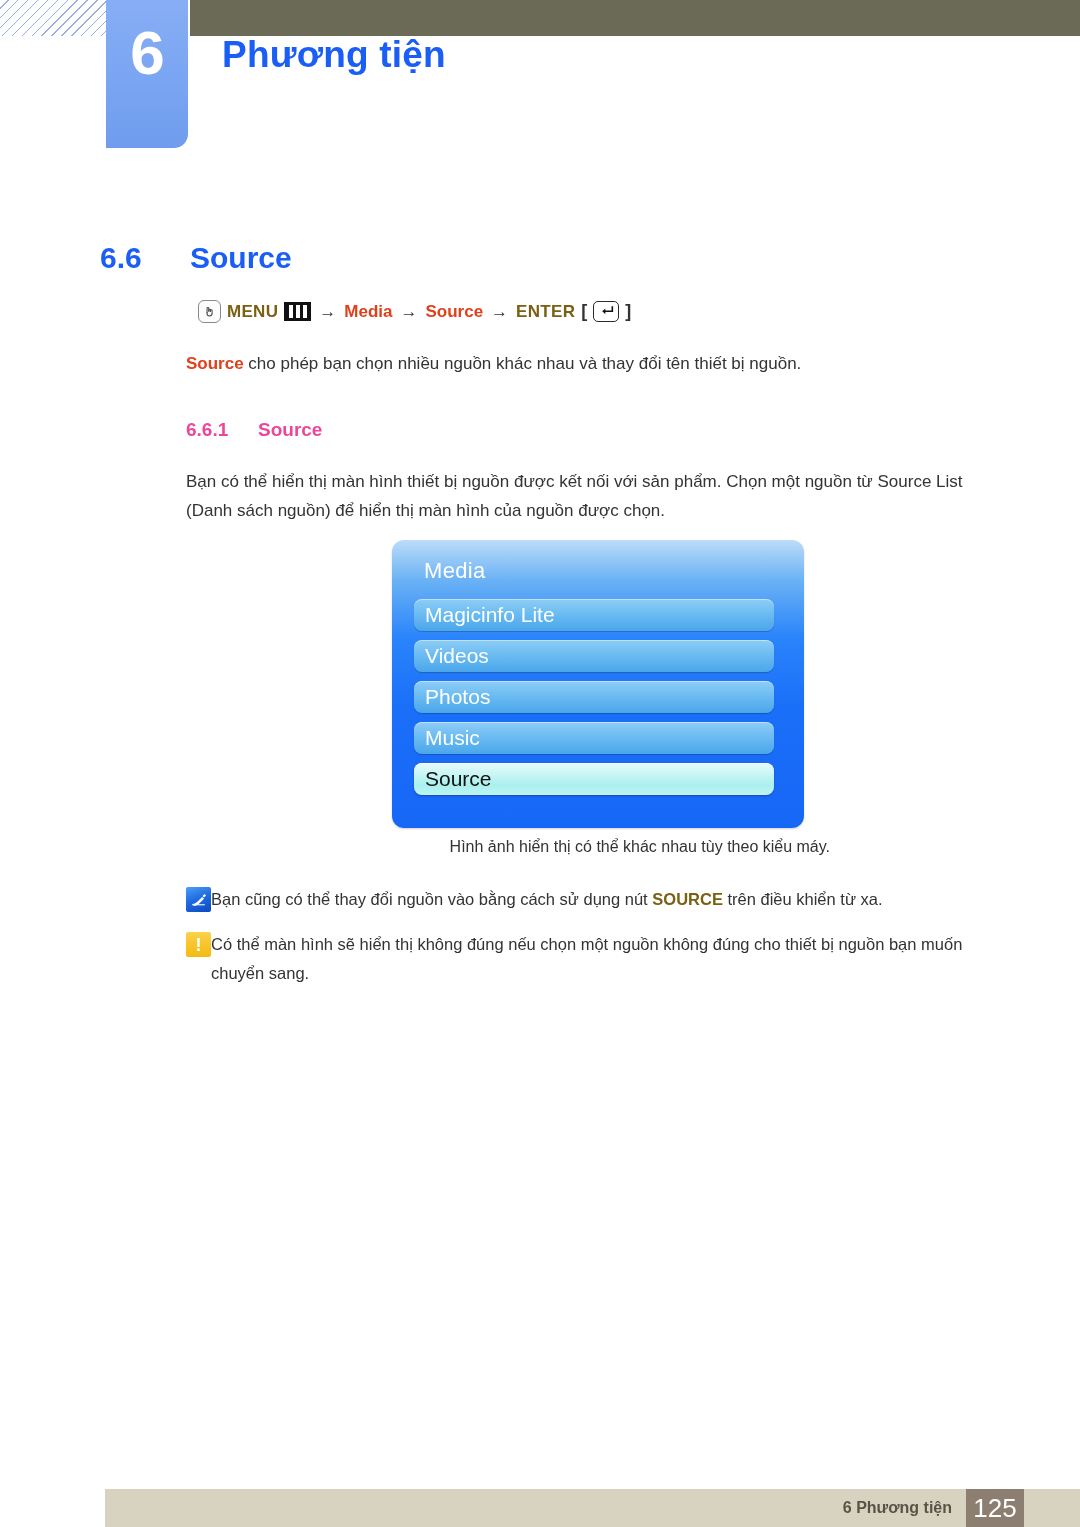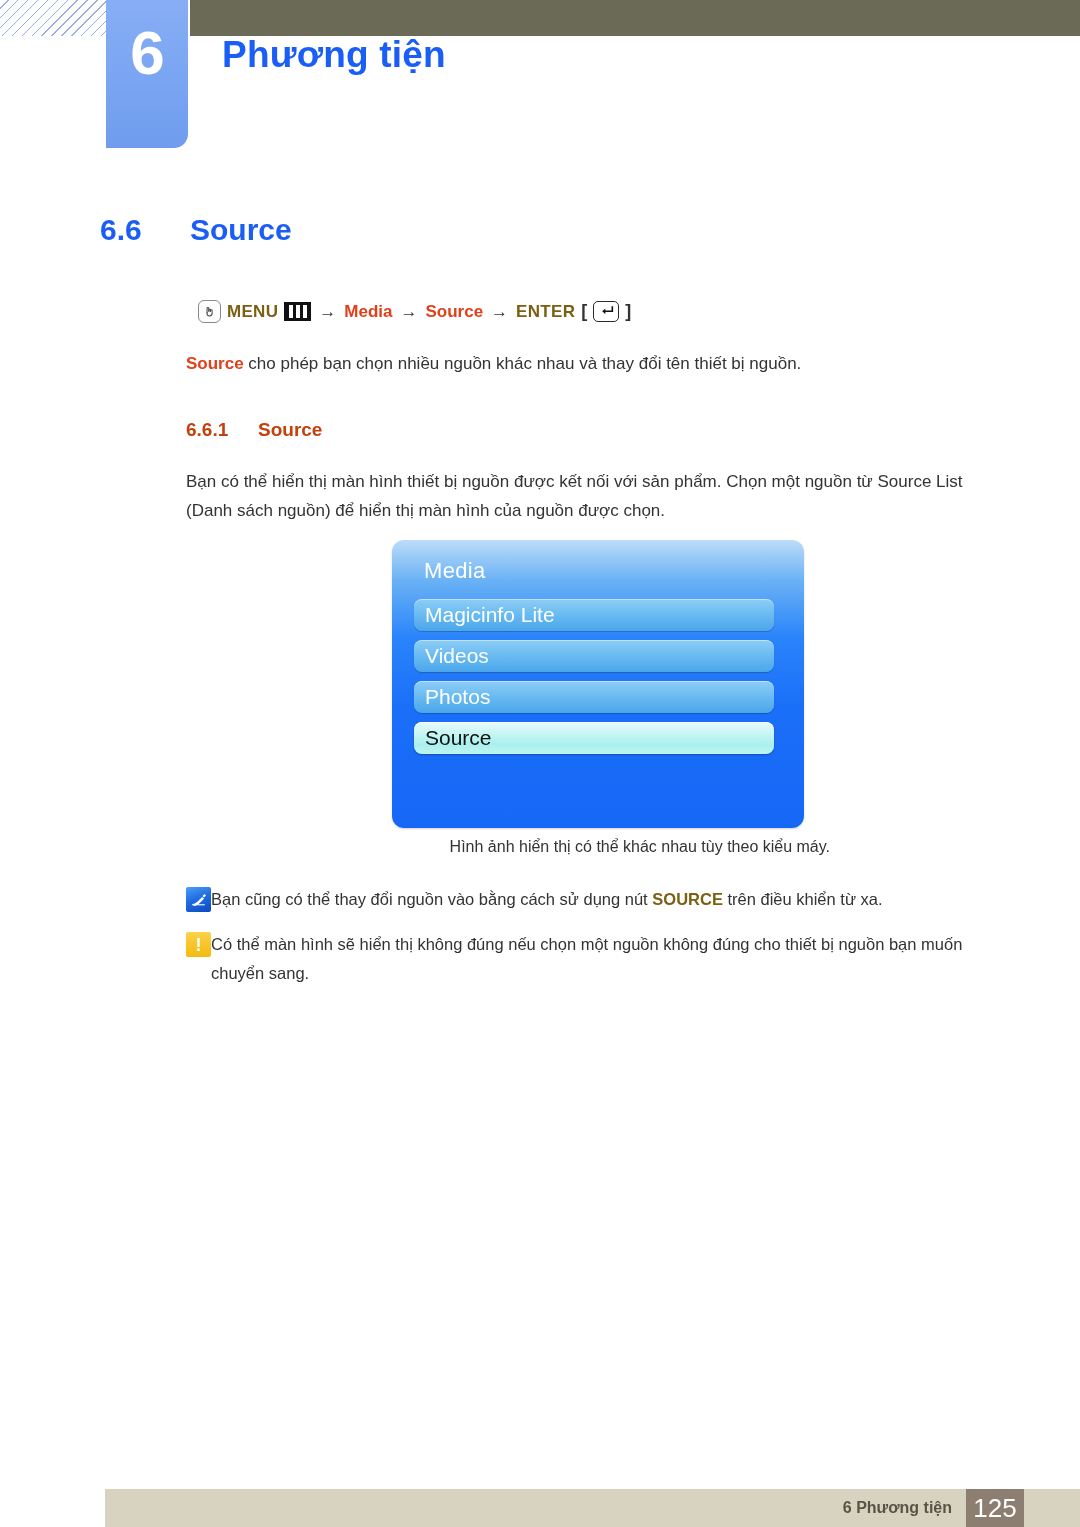--- a/index.html
+++ b/index.html
@@ -63,28 +63,28 @@
 
   
   .h-section {
     position: absolute;
     left: 100px; top: 213px;
     font-size: 30px;
     font-weight: bold;
     color: #1a5ef5;
     white-space: pre;
   }
-  .h-section .num { display: inline-block; width: 90px; }
+  .h-section .num { display: inline-block; width: 90px; margin-top: 28px; }
 
   .h-sub {
     position: absolute;
     left: 186px; top: 419px;
     font-size: 19px;
     font-weight: bold;
-    color: #c2410c;
+    color: #ec4899;
     white-space: pre;
   }
   .h-sub .num { display: inline-block; width: 72px; }
 
   
   .navpath {
     position: absolute;
     left: 186px; top: 300px;
     font-size: 17px;
     font-weight: bold;
@@ -316,20 +316,23 @@
   <div class="osd-list">
     <div class="osd-item">
         <span>Magicinfo Lite</span>
       </div>
     <div class="osd-item">
         <span>Videos</span>
       </div>
     <div class="osd-item">
         <span>Photos</span>
       </div>
+    <div class="osd-item">
+        <span>Music</span>
+      </div>
     <div class="osd-item selected">
         <span>Source</span>
       </div>
   </div>
 </div>
 
 <div class="caption">Hình ảnh hiển thị có thể khác nhau tùy theo kiểu máy.</div>
 
 <div class="note note-1">
   <span class="icon-note">

